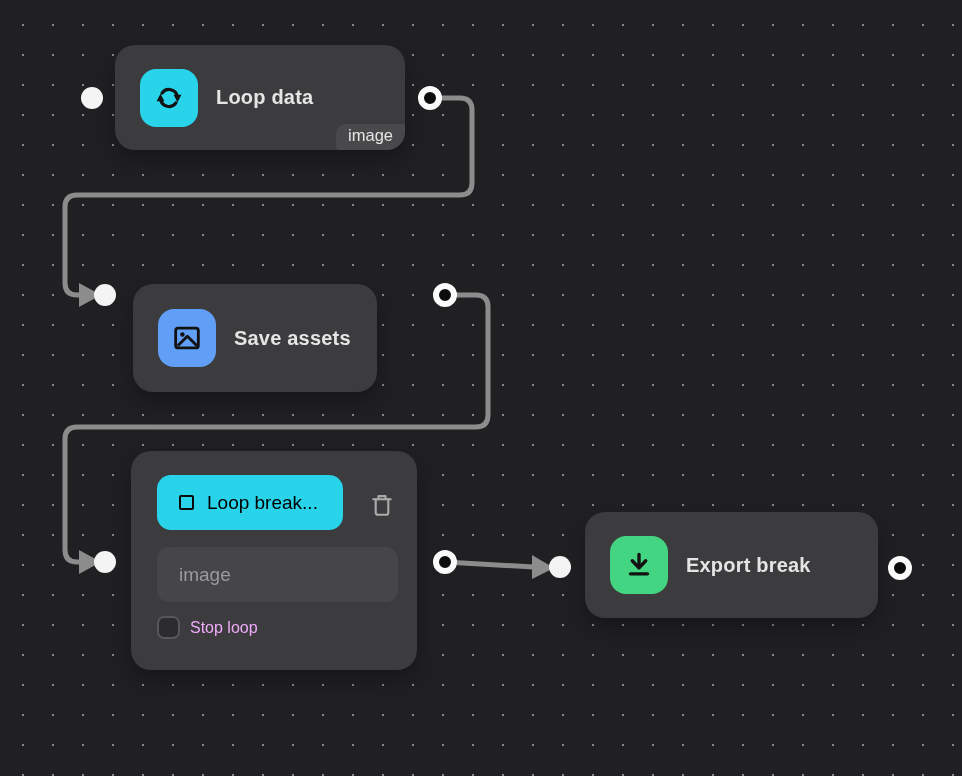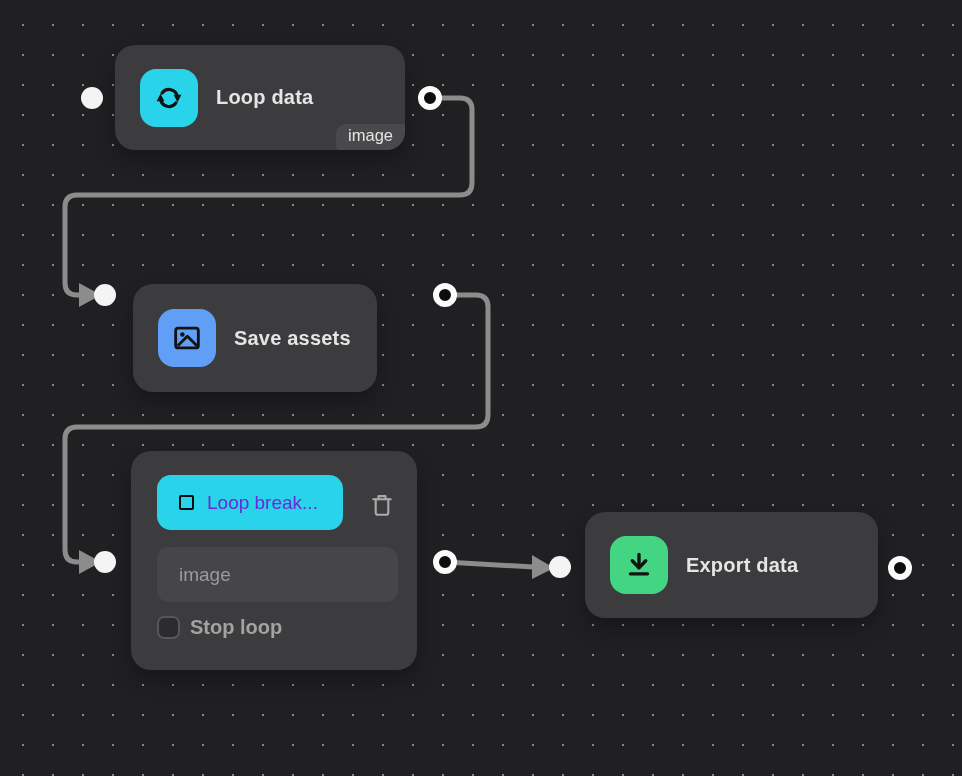--- a/index.html
+++ b/index.html
@@ -39,37 +39,37 @@
   
   .port { position:absolute; z-index:3; border-radius:50%; }
   .port-in { width:22px; height:22px; background:#f4f4f4; }
   .port-out { width:24px; height:24px; background:#0d0d0d; border:6px solid #fbfbfb; }
 
   
   .lb-button {
     position:absolute; left:26px; top:24px; width:186px; height:55px;
     background:#29d4ea; border:none; border-radius:14px; cursor:pointer;
     display:flex; align-items:center; gap:13px; padding:0 0 0 22px;
-    font-family:inherit; font-size:19px; font-weight:500; color:#6d28d9;
+    font-family:inherit; font-size:19px; font-weight:500; color:#000000;
   }
   .stop-square { width:15px; height:15px; border:2.5px solid #0b0b0b; border-radius:2px; flex:0 0 auto; }
   .trash { position:absolute; left:236px; top:39px; width:30px; height:30px; cursor:pointer;
     display:flex; align-items:center; justify-content:center; }
   .lb-input {
     position:absolute; left:26px; top:96px; width:241px; height:55px;
     background:#464648; border:none; border-radius:12px; outline:none;
     padding:0 18px 0 22px; font-family:inherit; font-size:19px; color:#dcdcdc;
   }
   .lb-input::placeholder { color:#9a9a9e; }
   .lb-checkrow { position:absolute; left:26px; top:165px; display:flex; align-items:center; gap:10px; }
   .checkbox {
     width:23px; height:23px; border-radius:7px; background:#2c2c2e;
     border:2px solid #57575b; cursor:pointer; flex:0 0 auto;
   }
-  .check-label { font-size:20px; color:#a3a3a3;font-weight:bold; }
+  .check-label { font-size:16px; color:#f0abfc; }
 </style>
 </head>
 <body>
 
 <div class="canvas">
 
   <svg class="wires" width="962" height="776">
     <path class="wire" d="M 430 98 L 460 98 Q 472 98 472 110 L 472 183 Q 472 195 460 195 L 77 195 Q 65 195 65 207 L 65 283 Q 65 295 77 295 L 80 295"></path>
     <polygon class="arrowhead" points="79,283 79,307 101,295"></polygon>
     <path class="wire" d="M 445 295 L 476 295 Q 488 295 488 307 L 488 415 Q 488 427 476 427 L 77 427 Q 65 427 65 439 L 65 550 Q 65 562 77 562 L 80 562"></path>
@@ -128,21 +128,21 @@
   <div class="node simple-node" style="left:585px; top:512px; width:293px; height:106px;">
     <div class="node-icon icon-green">
       <svg width="34" height="34" viewBox="0 0 48 48">
         <g fill="none" stroke="#121212" stroke-width="4.8" stroke-linecap="round" stroke-linejoin="round">
           <path d="M 24 9 L 24 26"></path>
           <path d="M 14.5 18 L 24 28 L 33.5 18"></path>
           <path d="M 12 36.5 L 36 36.5"></path>
         </g>
       </svg>
     </div>
-    <span class="node-label">Export data</span>
+    <span class="node-label">Export break</span>
   </div>
 
   <div class="port port-in" style="left:81px;  top:87px;"></div>
   <div class="port port-out" style="left:418px; top:86px;"></div>
   <div class="port port-in" style="left:94px;  top:284px;"></div>
   <div class="port port-out" style="left:433px; top:283px;"></div>
   <div class="port port-in" style="left:94px;  top:551px;"></div>
   <div class="port port-out" style="left:433px; top:550px;"></div>
   <div class="port port-in" style="left:549px; top:556px;"></div>
   <div class="port port-out" style="left:888px; top:556px;"></div>

